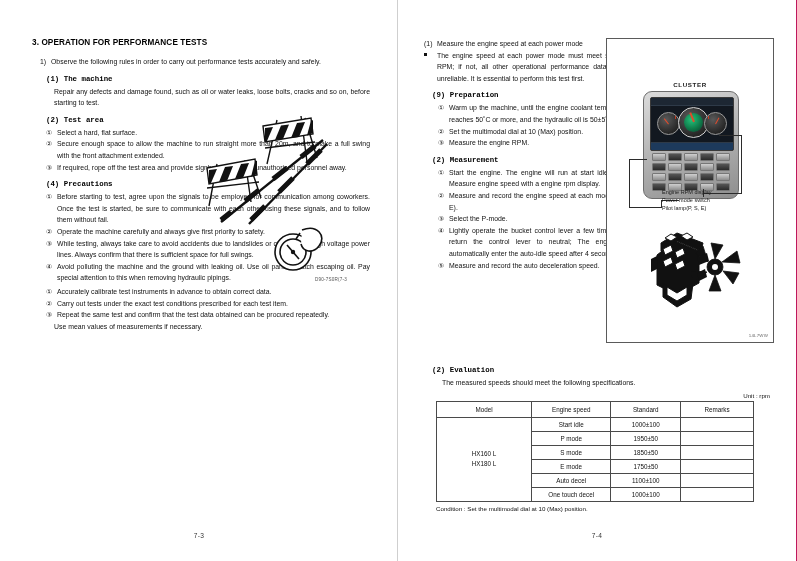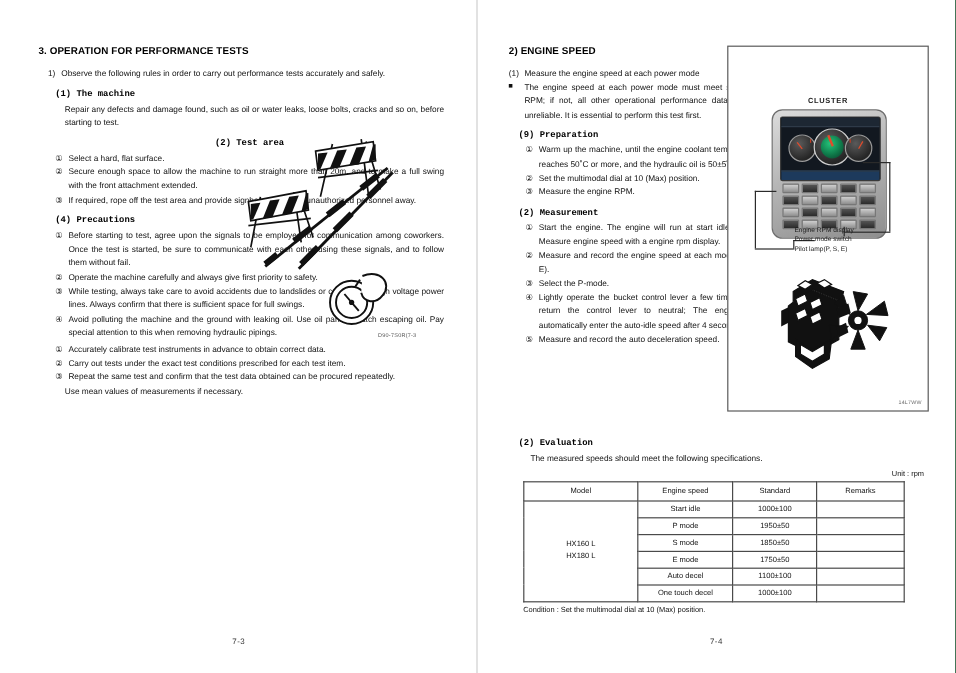--- a/index.html
+++ b/index.html
@@ -11,21 +11,21 @@
     width: 797px;
     height: 561px;
     overflow: hidden;
     font-family: "Liberation Sans", sans-serif;
     color: #1a1a1a;
   }
   .spread {
     position: relative;
     width: 797px;
     height: 561px;
-    background: #14532d;
+    background: #be185d;
     display: flex;
   }
   .page {
     position: relative;
     width: 398px;
     height: 561px;
     background: #ffffff;
     box-sizing: border-box;
   }
   .page.left  { padding: 38px 28px 0 32px; }
@@ -283,21 +283,21 @@
     <div class="h-sec">3. OPERATION FOR PERFORMANCE TESTS</div>
 
     <div class="row blk" style="padding-left:8px;">
       <span class="mk">1)</span>
       <span class="tx">Observe the following rules in order to carry out performance tests accurately and safely.</span>
     </div>
 
     <div class="h-sub" style="padding-left:14px;">(1) The machine</div>
     <div class="para lvl2 tx just blk">Repair any defects and damage found, such as oil or water leaks, loose bolts, cracks and so on, before starting to test.</div>
 
-    <div class="h-sub" style="padding-left:14px;text-align:center;">(2) Test area</div>
+    <div class="h-sub" style="padding-left:14px;">(2) Test area</div>
     <div class="row" style="padding-left:14px;">
       <span class="mk">①</span>
       <span class="tx">Select a hard, flat surface.</span>
     </div>
     <div class="row" style="padding-left:14px;">
       <span class="mk">②</span>
       <span class="tx just">Secure enough space to allow the machine to run straight more than 20m, and to make a full swing with the front attachment extended.</span>
     </div>
     <div class="row blk" style="padding-left:14px;">
       <span class="mk">③</span>
@@ -390,21 +390,20 @@
     <div class="illus-code left-code">D90-7S0R(7-3</div>
 
     <div class="folio">7-3</div>
   </div>
 
   <div class="gutter"></div>
 
   <div class="page right">
 
     <div style="width:208px;">
-      <div class="h-sec">2) ENGINE SPEED</div>
 
       <div class="row">
         <span class="mk wide">(1)</span>
         <span class="tx">Measure the engine speed at each power mode</span>
       </div>
 
       <div class="row blk">
         <span class="mk wide"><span class="bullet-sq"></span></span>
         <span class="tx just">The engine speed at each power mode must meet standard RPM; if not, all other operational performance data will be unreliable. It is essential to perform this test first.</span>
       </div>

